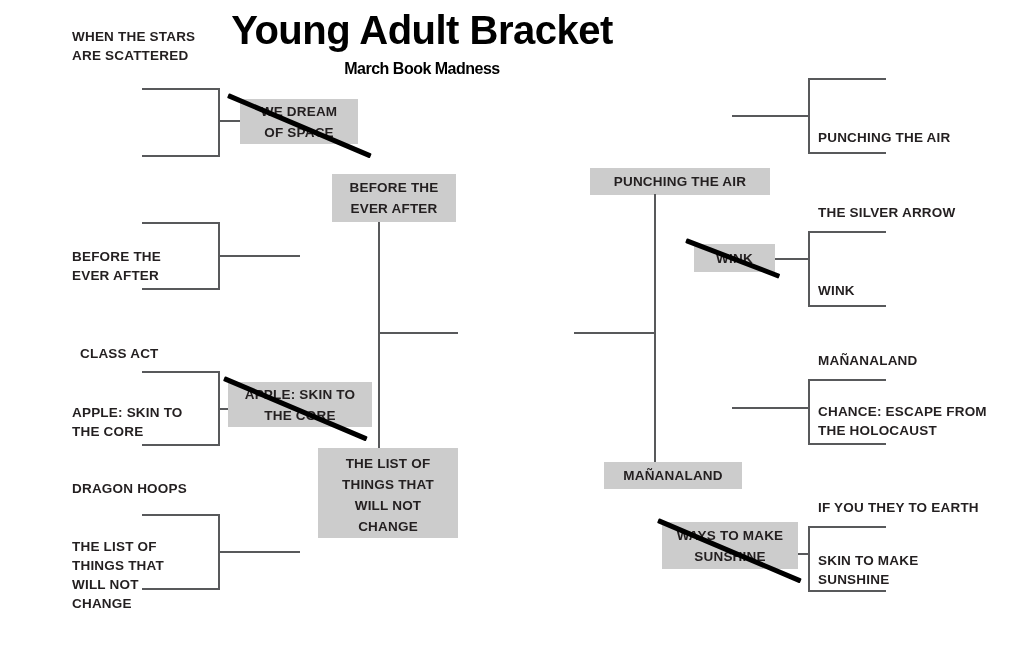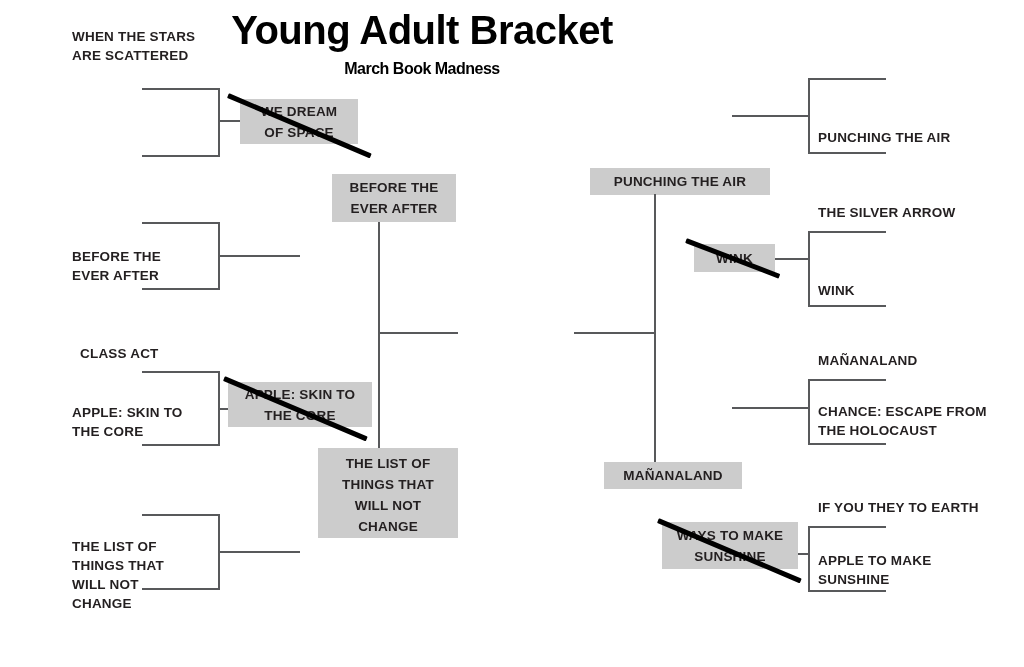--- a/index.html
+++ b/index.html
@@ -112,20 +112,21 @@
   <div class="ln h" style="left:218px; top:255px; width:82px;"></div>
 
   <div class="team left" style="left:72px; top:344px; width:170px;margin-left:8px;">CLASS ACT</div>
   <div class="team left" style="left:72px; top:403px; width:170px;">APPLE: SKIN TO
 THE CORE</div>
   <div class="ln h" style="left:142px; top:371px; width:78px;"></div>
   <div class="ln h" style="left:142px; top:444px; width:78px;"></div>
   <div class="ln v" style="left:218px; top:371px; height:75px;"></div>
   <div class="ln h" style="left:218px; top:408px; width:24px;"></div>
 
+  <div class="team left" style="left:72px; top:479px; width:170px;">DRAGON HOOPS</div>
   <div class="team left" style="left:72px; top:537px; width:170px;">THE LIST OF
 THINGS THAT
 WILL NOT
 CHANGE</div>
   <div class="ln h" style="left:142px; top:514px; width:78px;"></div>
   <div class="ln h" style="left:142px; top:588px; width:78px;"></div>
   <div class="ln v" style="left:218px; top:514px; height:76px;"></div>
   <div class="ln h" style="left:218px; top:551px; width:82px;"></div>
 
   <div class="box" style="left:240px; top:99px; width:118px; height:45px;">WE DREAM
@@ -162,21 +163,21 @@
 
   <div class="team right" style="left:818px; top:351px; width:200px;">MAÑANALAND</div>
   <div class="team right" style="left:818px; top:402px; width:200px;">CHANCE: ESCAPE FROM
 THE HOLOCAUST</div>
   <div class="ln h" style="left:808px; top:379px; width:78px;"></div>
   <div class="ln h" style="left:808px; top:443px; width:78px;"></div>
   <div class="ln v" style="left:808px; top:379px; height:66px;"></div>
   <div class="ln h" style="left:732px; top:407px; width:78px;"></div>
 
   <div class="team right" style="left:818px; top:498px; width:200px;">IF YOU THEY TO EARTH</div>
-  <div class="team right" style="left:818px; top:551px; width:200px;">APPLE TO MAKE
+  <div class="team right" style="left:818px; top:551px; width:200px;">SKIN TO MAKE
 SUNSHINE</div>
   <div class="ln h" style="left:808px; top:526px; width:78px;"></div>
   <div class="ln h" style="left:808px; top:590px; width:78px;"></div>
   <div class="ln v" style="left:808px; top:526px; height:66px;"></div>
   <div class="ln h" style="left:795px; top:553px; width:15px;"></div>
 
   <div class="box" style="left:590px; top:168px; width:180px; height:27px;">PUNCHING THE AIR</div>
 
   <div class="box" style="left:694px; top:244px; width:81px; height:28px;">WINK</div>
   <div class="strike" style="left:686px; top:238px; width:100px; transform:rotate(21deg);"></div>

